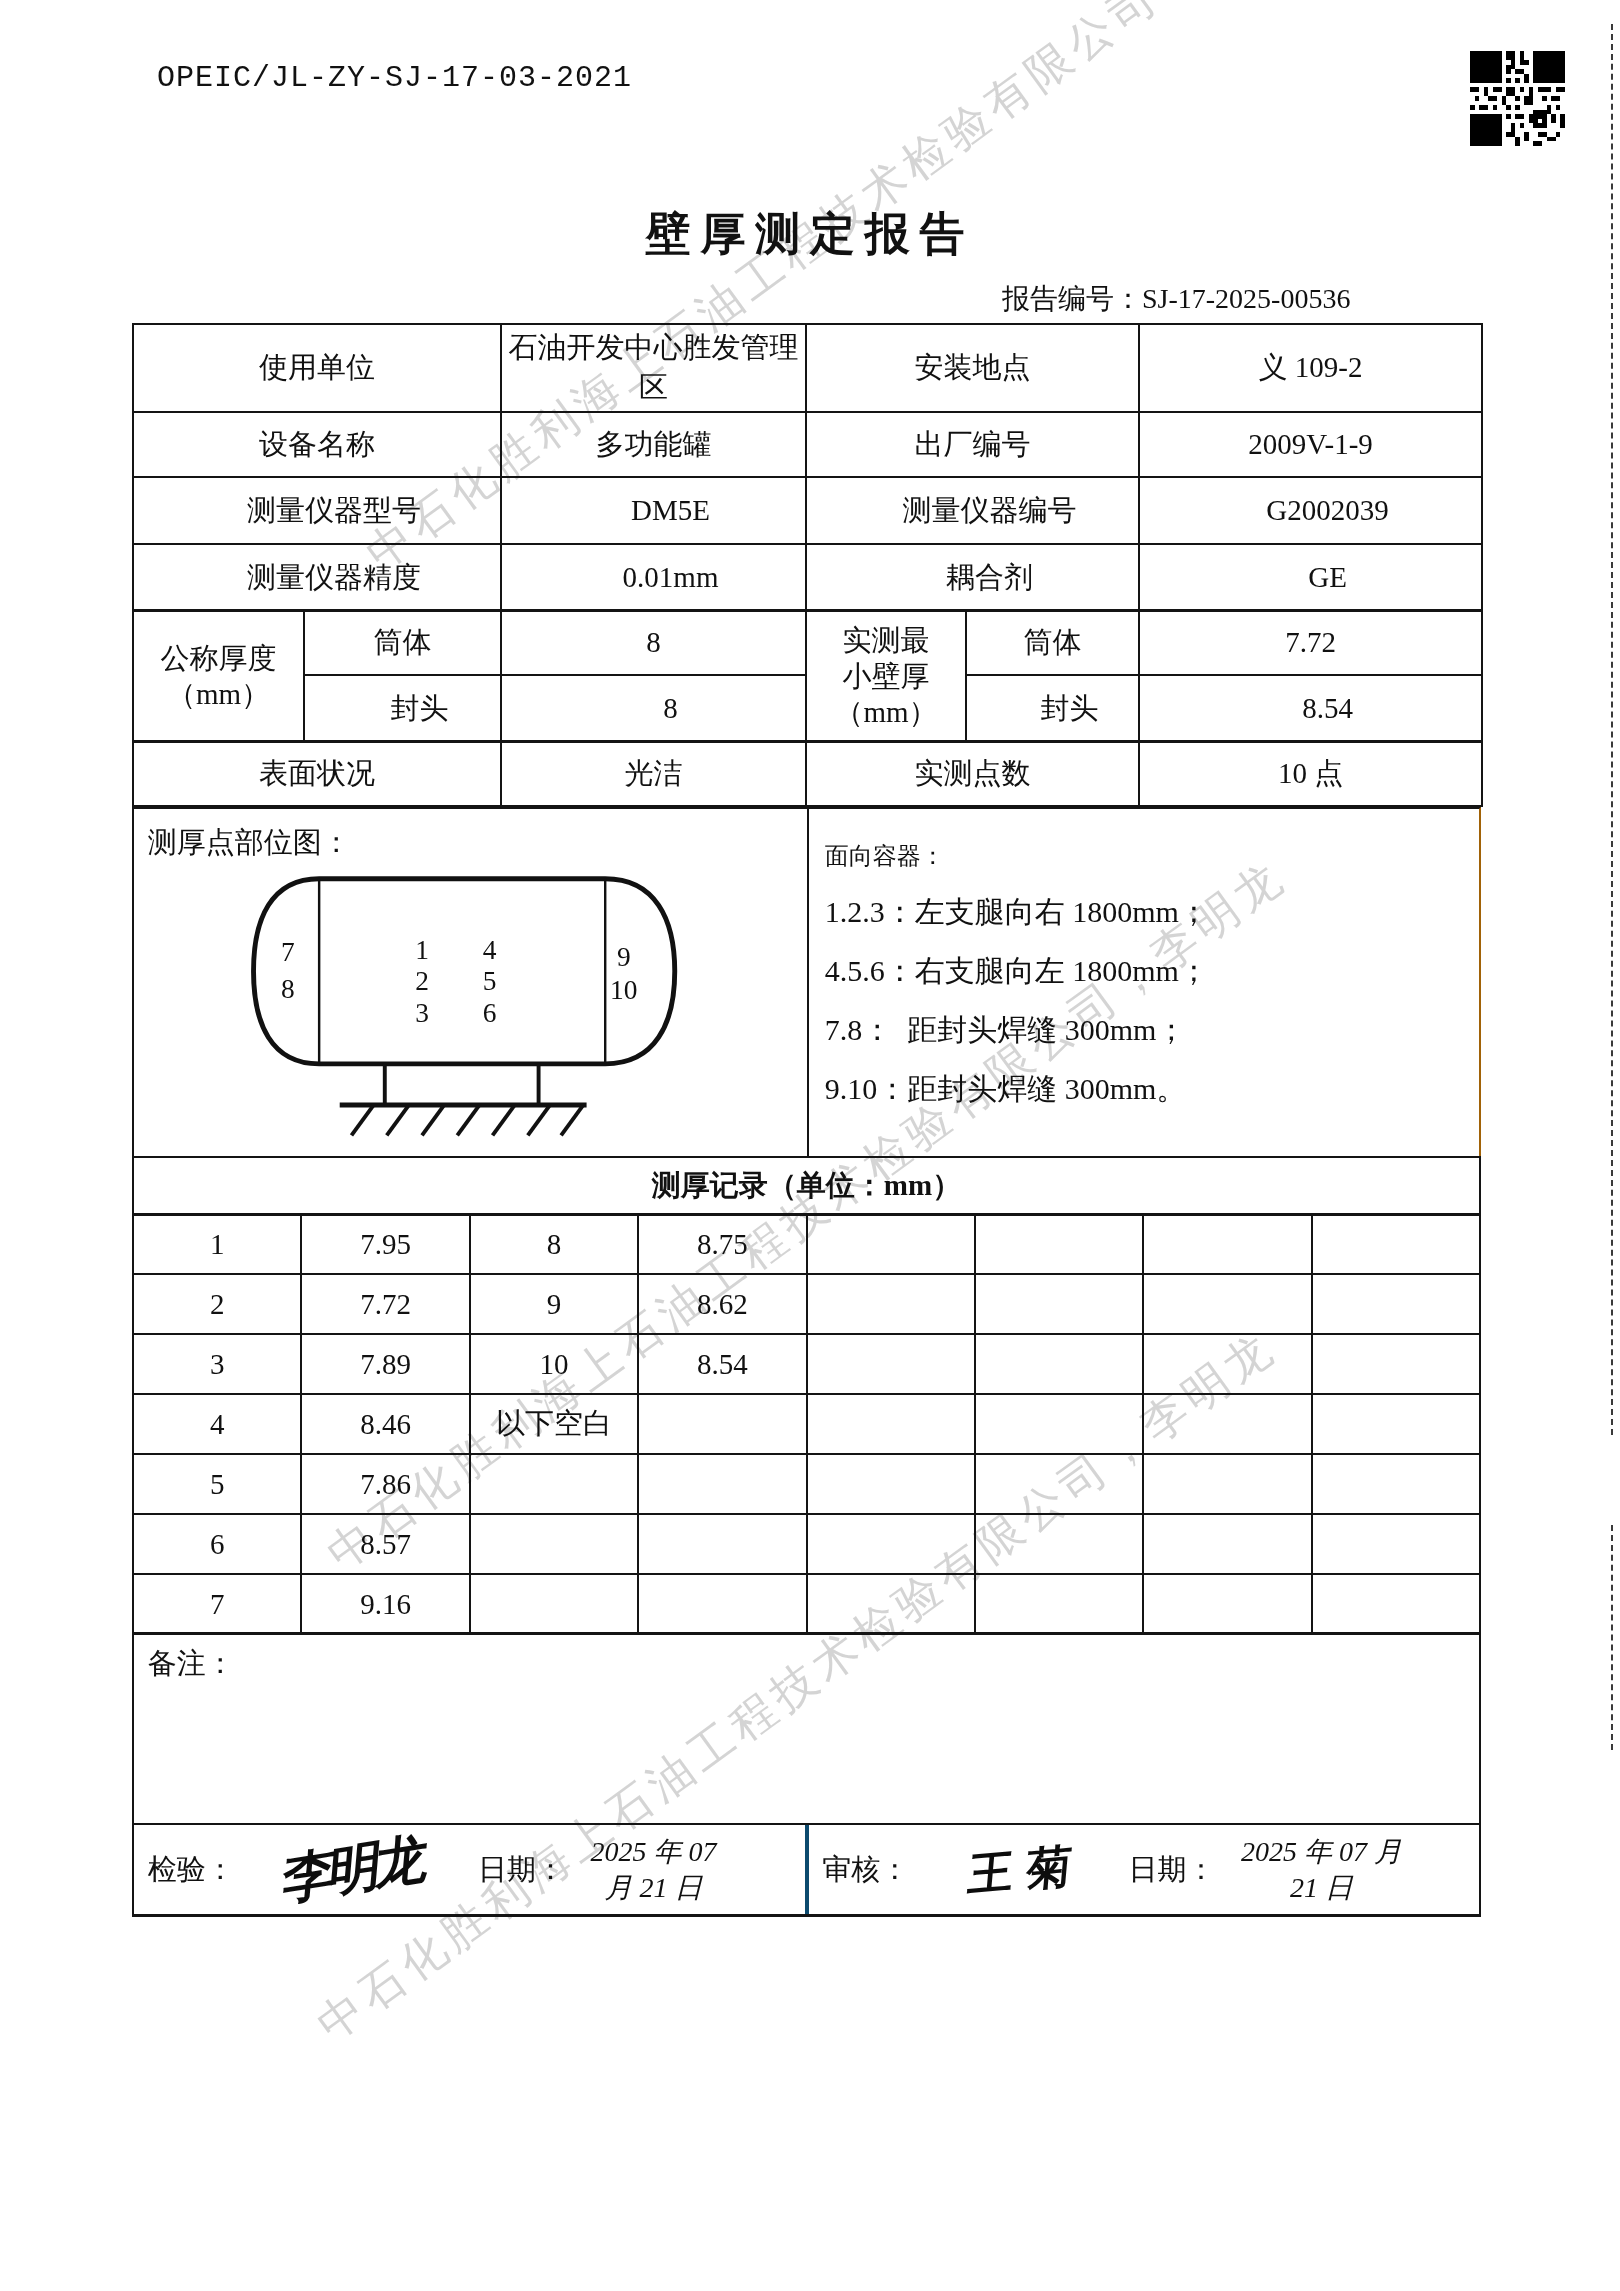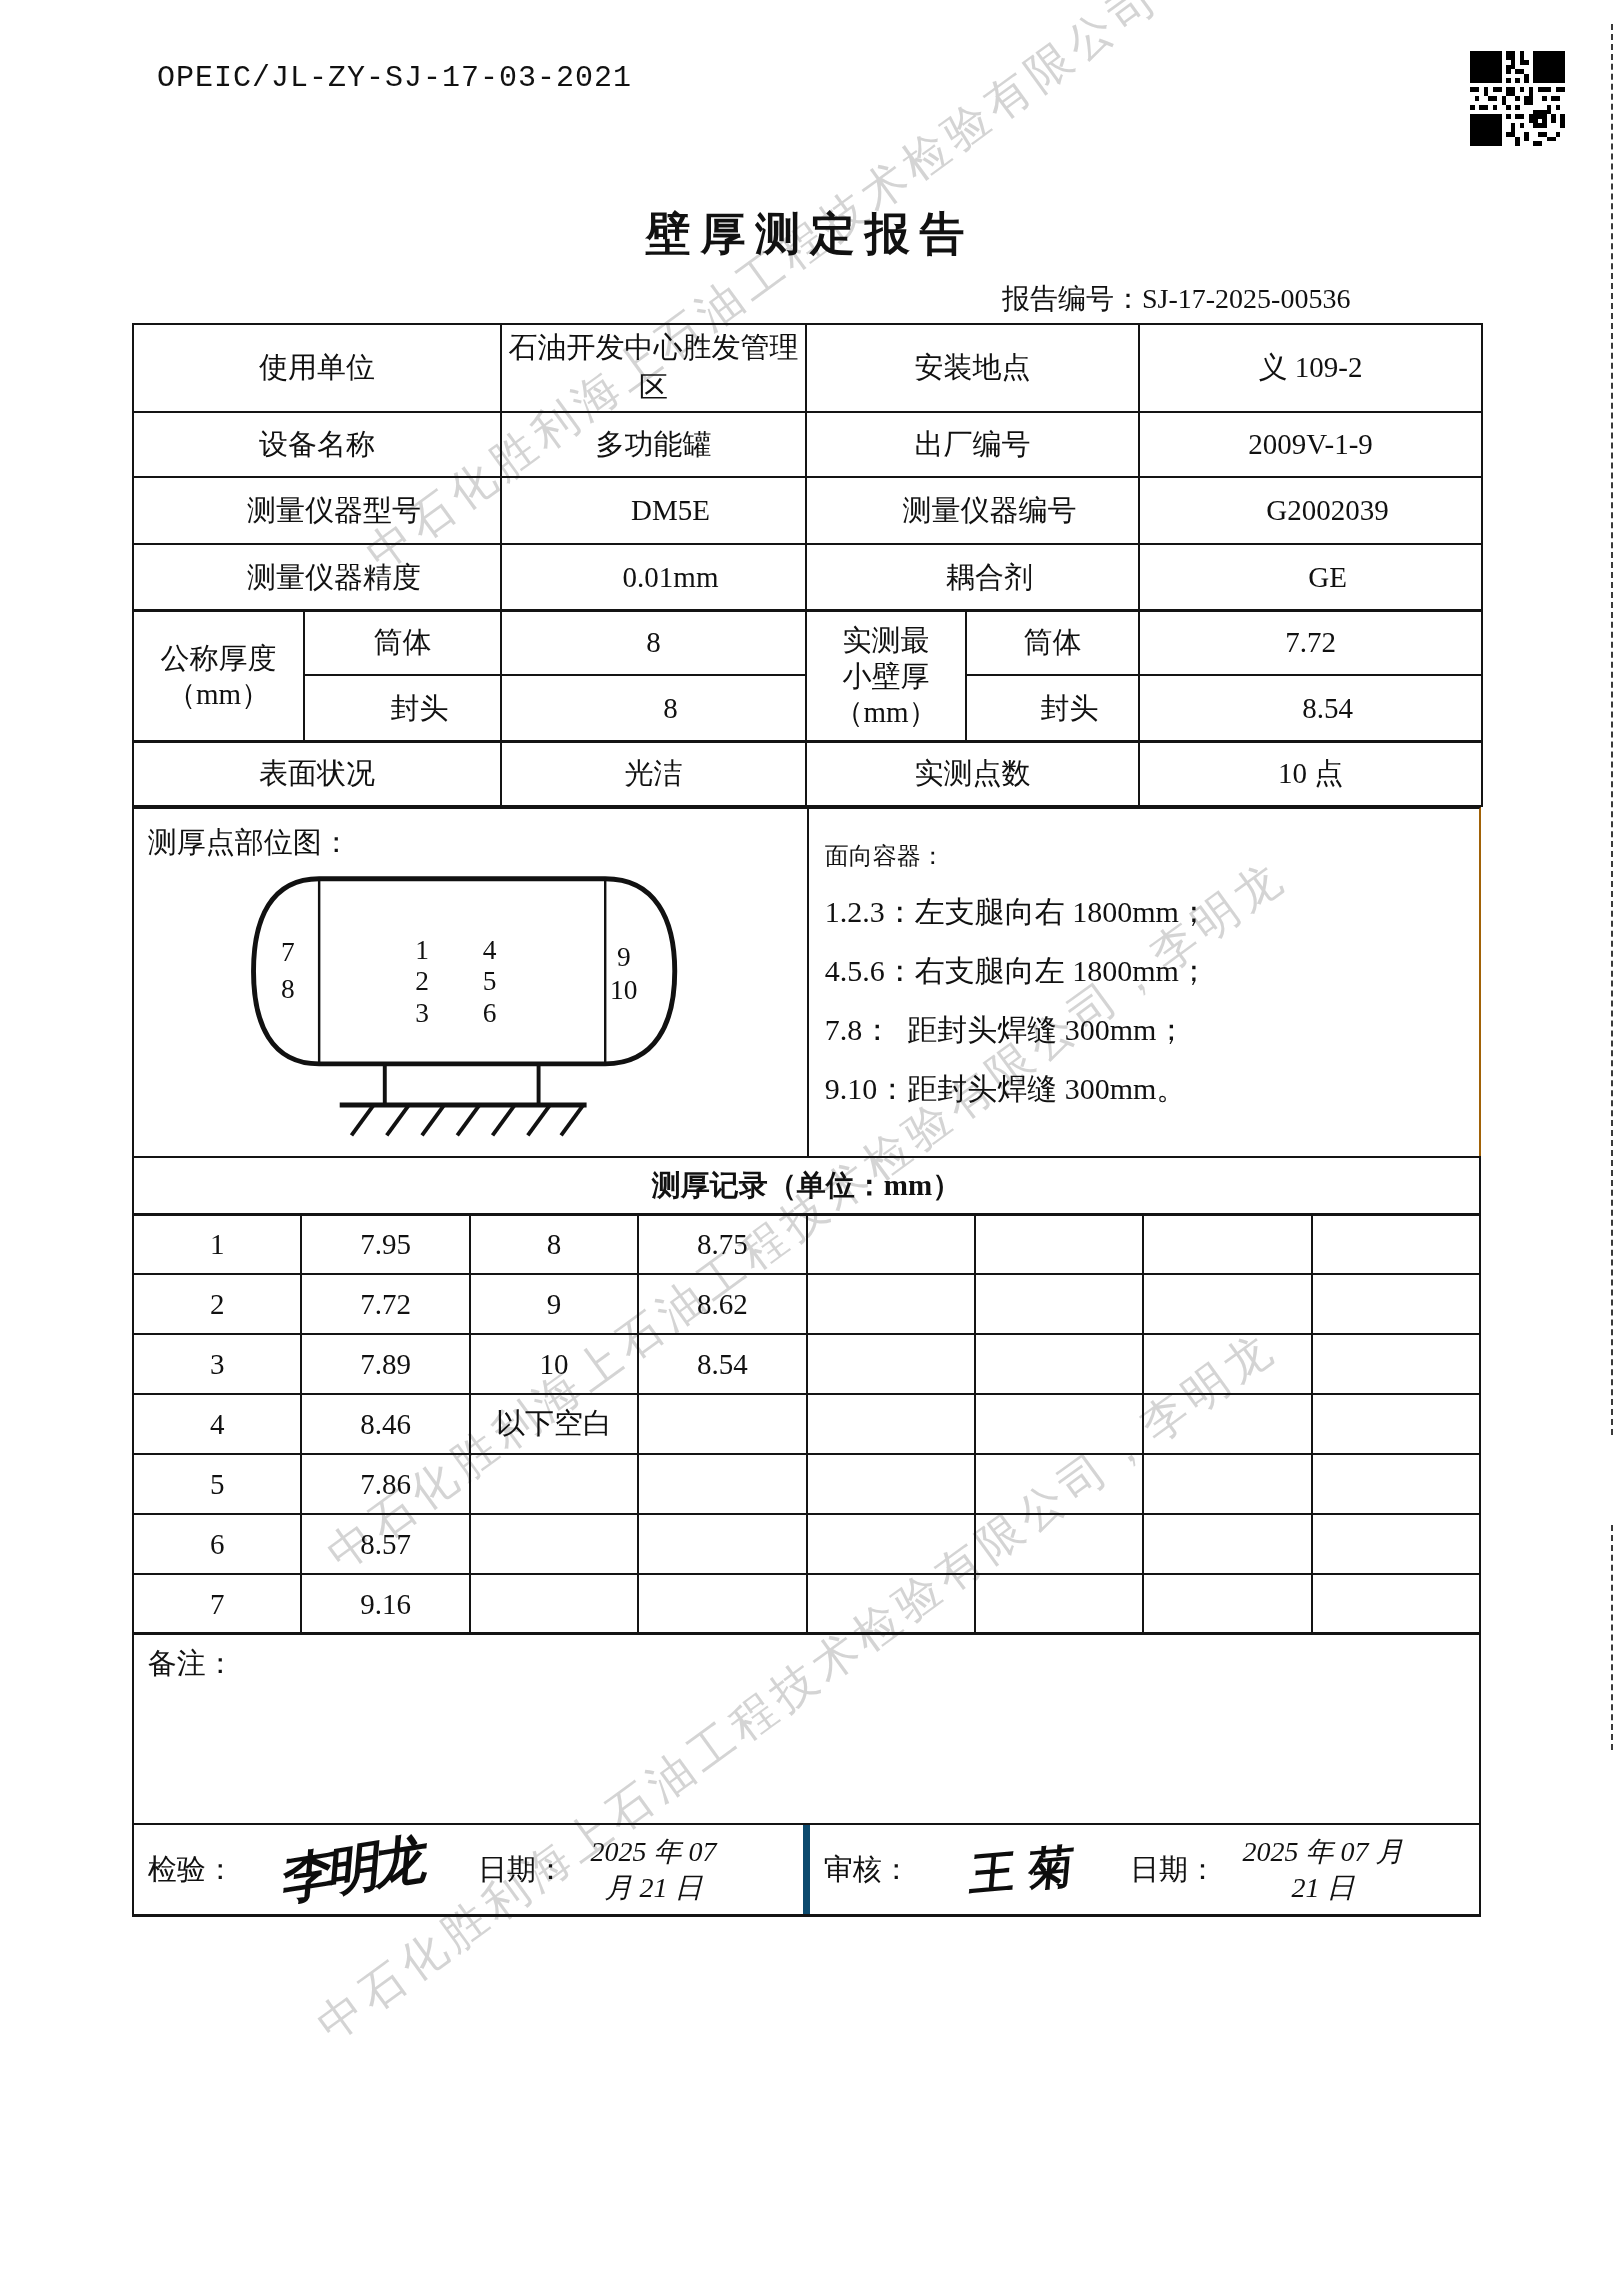--- a/index.html
+++ b/index.html
@@ -49,21 +49,21 @@
   
   .remarks{
     height:193px;border:2px solid #141414;border-top-width:2.9px;
     box-sizing:border-box;font-size:29px;padding:9.8px 0 0 13.7px;
   }
   .sigrow{
     display:flex;height:94px;border:2px solid #141414;border-top-width:2.9px;
     border-bottom-width:3.9px;box-sizing:border-box;
   }
   .sig-half{flex:1;display:flex;align-items:center;font-size:29px;position:relative;}
-  .sig-half.left{border-right:7px solid #0c4a6e;}
+  .sig-half.left{border-right:4px solid #0c4a6e;}
   .sig-label{margin-left:13.7px;}
   .signature{
     display:inline-block;font-weight:bold;color:#0d0d0d;white-space:nowrap;
   }
   .sig-inspector{
     font-size:53px;margin-left:47px;letter-spacing:-5.9px;
     transform:rotate(-9deg) skewX(-14deg);
   }
   .sig-reviewer{
     font-size:45px;margin-left:59px;letter-spacing:13.7px;

